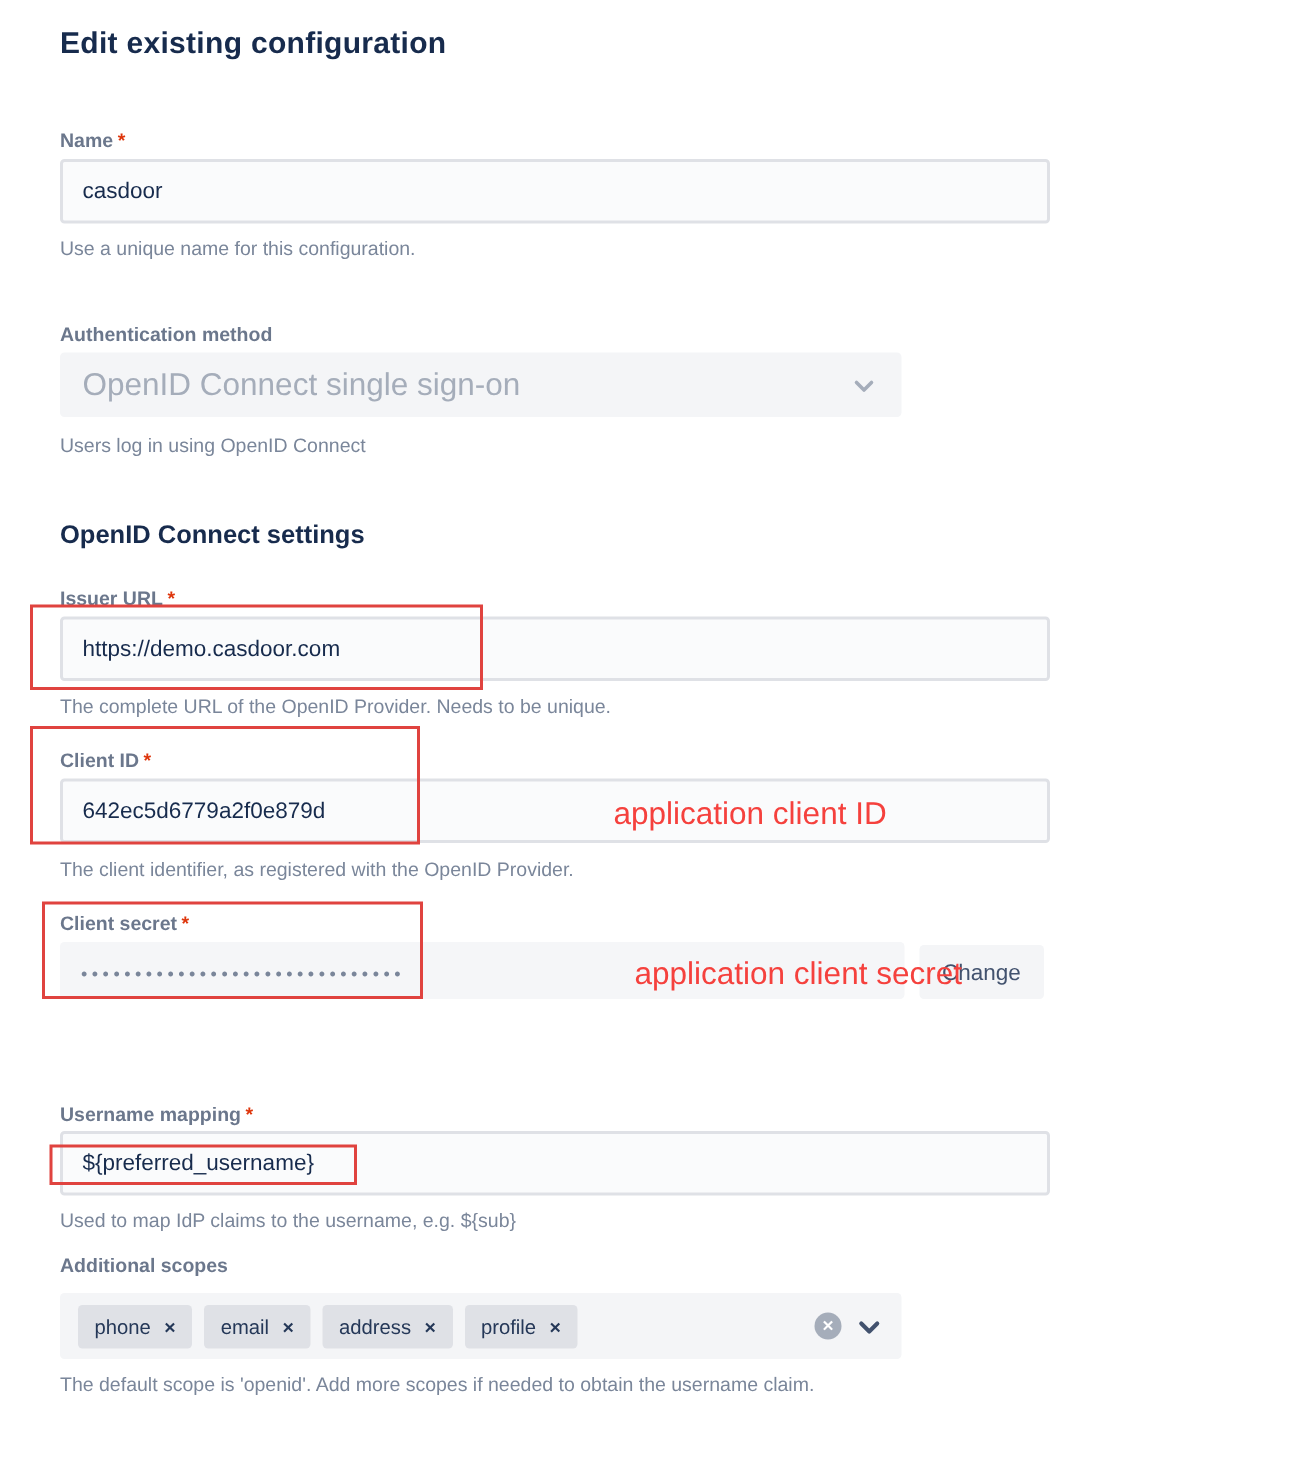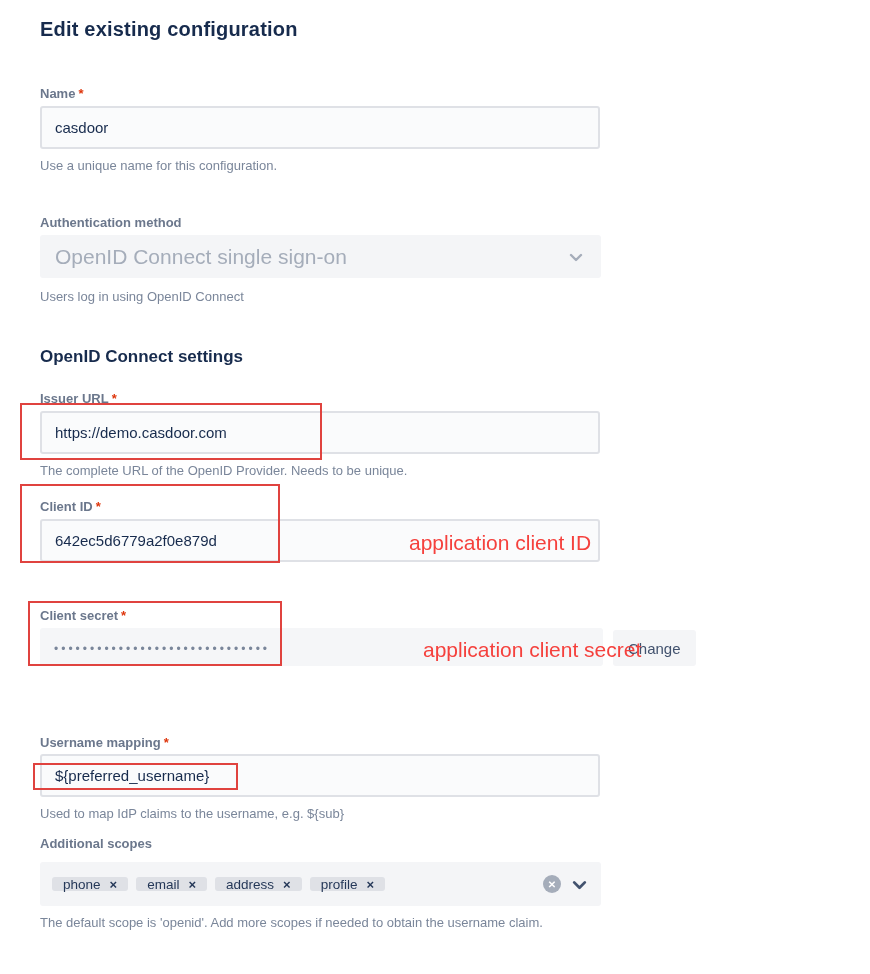--- a/index.html
+++ b/index.html
@@ -7,37 +7,37 @@
   body { font-family: "Liberation Sans", sans-serif; }
   #canvas { position: relative; width: 870px; height: 974px; background:#fff; overflow:hidden; }
 
   .page-title { position:absolute; left:40px; top:18px; font-size:20px; font-weight:700; color:#172b4d; letter-spacing:0.2px; }
   .section-title { position:absolute; left:40px; top:347px; font-size:17px; font-weight:700; color:#172b4d; }
 
   .field-label { position:absolute; left:40px; font-size:13px; font-weight:600; color:#6b778c; }
   .req { color:#de350b; margin-left:3px; font-weight:600; }
   .help { position:absolute; left:40px; font-size:13px; color:#7a869a; line-height:17px; }
 
-  .text-input { position:absolute; left:40px; width:560px; height:43px; border:2px solid #dfe1e6; border-radius:3px;
+  .text-input { position:absolute; left:40px; width:660px; height:43px; border:2px solid #dfe1e6; border-radius:3px;
     background:#fafbfc; color:#172b4d; font-size:15px; font-family:"Liberation Sans",sans-serif; padding:0 13px; outline:none; }
 
   .select-box { position:absolute; left:40px; top:235px; width:561px; height:43px; background:#f4f5f7; border-radius:3px;
     display:flex; align-items:center; padding:0 15px; }
   .select-box .sel-text { color:#a5adba; font-size:21px; flex:1; }
 
   .secret-box { position:absolute; left:40px; top:628px; width:563px; height:38px; background:#f5f6f8; border-radius:3px;
     display:flex; align-items:center; padding:0 14px; }
   .secret-dots { color:#7a869a; font-size:12px; letter-spacing:3px; margin-top:3px; white-space:nowrap; overflow:hidden; }
 
   .change-btn { position:absolute; left:613px; top:630px; height:36px; padding:0 15px; background:#f4f5f7; border:none;
     border-radius:3px; color:#42526e; font-size:15px; font-weight:500; font-family:"Liberation Sans",sans-serif; cursor:pointer; }
 
   .scopes-box { position:absolute; left:40px; top:862px; width:561px; height:44px; background:#f4f5f7; border-radius:3px;
     display:flex; align-items:center; padding:0 12px; gap:8px; }
-  .chip { display:flex; align-items:center; gap:9px; background:#dfe1e6; border-radius:3px; height:14px; padding:0 11px;
+  .chip { display:flex; align-items:center; gap:9px; background:#dfe1e6; border-radius:3px; height:29px; padding:0 11px;
     color:#253858; font-size:13.5px; }
   .chip-x { font-weight:700; font-size:13px; color:#253858; cursor:pointer; line-height:1; }
   .scopes-spacer { flex:1; }
   .clear-circle { width:18px; height:18px; border-radius:50%; background:#a5adba; color:#ffffff; font-size:10px; font-weight:700;
     display:flex; align-items:center; justify-content:center; cursor:pointer; }
   .chev { display:flex; align-items:center; justify-content:center; width:20px; height:20px; cursor:pointer; }
 
   
   .ann-box { position:absolute; border:2px solid #e0433f; background:transparent; pointer-events:none; }
   .ann-text { position:absolute; color:#f5413d; font-size:21px; white-space:nowrap; }
@@ -72,20 +72,21 @@
   <div class="help" style="top:288px">Users log in using OpenID Connect</div>
 
   <h2 class="section-title">OpenID Connect settings</h2>
 
   <div class="field-label" style="top:391px"><span>Issuer URL</span><span class="req">*</span></div>
   <input class="text-input" style="top: 411px;" value="https://demo.casdoor.com">
   <div class="help" style="top:462px">The complete URL of the OpenID Provider. Needs to be unique.</div>
 
   <div class="field-label" style="top:499px"><span>Client ID</span><span class="req">*</span></div>
   <input class="text-input" style="top: 519px;" value="642ec5d6779a2f0e879d">
+  <div class="help" style="top:571px">The client identifier, as registered with the OpenID Provider.</div>
 
   <div class="field-label" style="top:608px"><span>Client secret</span><span class="req">*</span></div>
   <div class="secret-box">
     <span class="secret-dots">••••••••••••••••••••••••••••••</span>
   </div>
   <button class="change-btn">Change</button>
 
   <div class="field-label" style="top:735px"><span>Username mapping</span><span class="req">*</span></div>
   <input class="text-input" style="top: 754px;" value="${preferred_username}">
   <div class="help" style="top:805px">Used to map IdP claims to the username, e.g. ${sub}</div>

